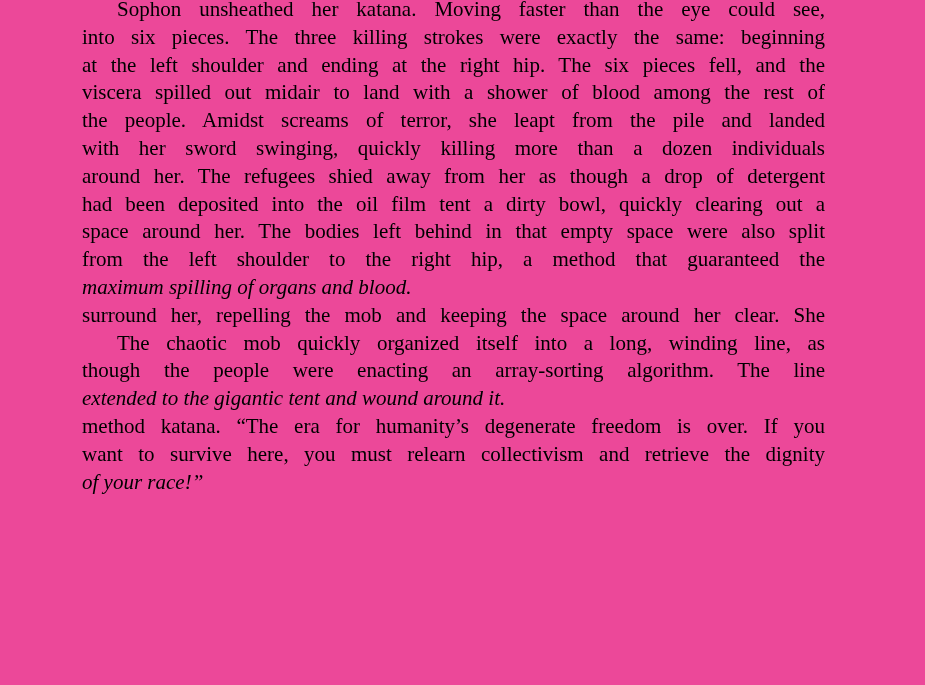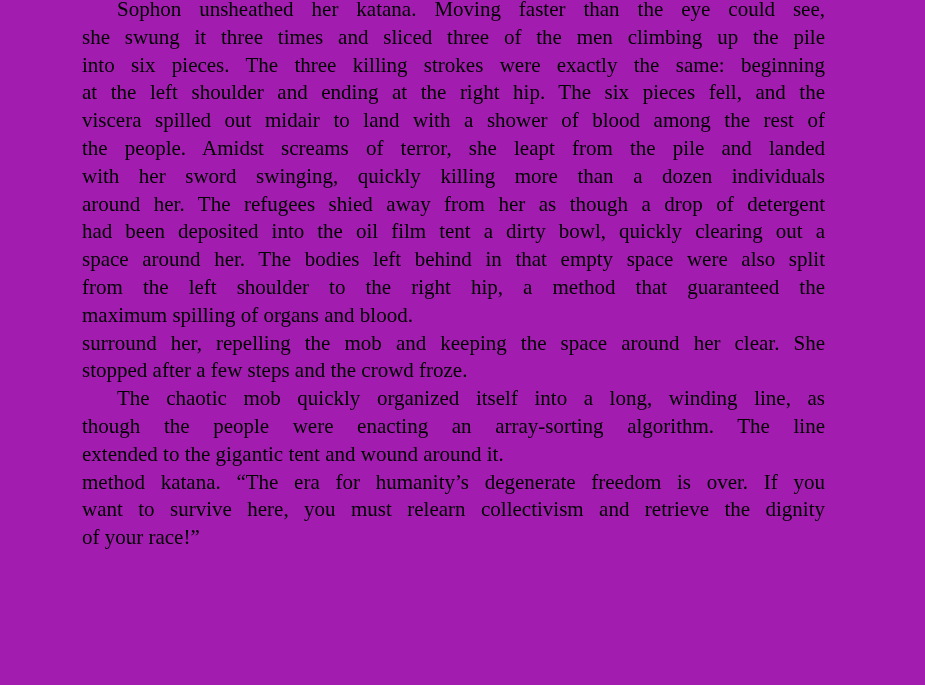--- a/index.html
+++ b/index.html
@@ -4,21 +4,21 @@
 <style>
   html, body {
     margin: 0;
     padding: 0;
     background: #ffffff;
   }
   .page {
     position: relative;
     width: 925px;
     height: 685px;
-    background: #a21caf;
+    background: #ec4899;
     overflow: hidden;
   }
   .text-block {
     position: absolute;
     left: 82px;
     top: -4px;
     width: 743px;
     font-family: "Liberation Serif", "DejaVu Serif", serif;
     font-size: 21px;
     line-height: 27.8px;
@@ -27,44 +27,43 @@
   .para { margin: 0; padding: 0; }
   .para .line {
     text-align: justify;
     text-align-last: justify;
   }
   .para .line.first {
     text-indent: 35px;
   }
   .para .line.last {
     text-align-last: left;
+    font-style: italic;
   }
 </style>
 </head>
 <body>
 
 <div class="page">
   <div class="text-block" id="text-block">
       <div class="para">
         <div class="line first">Sophon unsheathed her katana. Moving faster than the eye could see,</div>
-        <div class="line">she swung it three times and sliced three of the men climbing up the pile</div>
         <div class="line">into six pieces. The three killing strokes were exactly the same: beginning</div>
         <div class="line">at the left shoulder and ending at the right hip. The six pieces fell, and the</div>
         <div class="line">viscera spilled out midair to land with a shower of blood among the rest of</div>
         <div class="line">the people. Amidst screams of terror, she leapt from the pile and landed</div>
         <div class="line">with her sword swinging, quickly killing more than a dozen individuals</div>
         <div class="line">around her. The refugees shied away from her as though a drop of detergent</div>
         <div class="line">had been deposited into the oil film tent a dirty bowl, quickly clearing out a</div>
         <div class="line">space around her. The bodies left behind in that empty space were also split</div>
         <div class="line">from the left shoulder to the right hip, a method that guaranteed the</div>
         <div class="line last">maximum spilling of organs and blood.</div>
       </div>
       <div class="para">
         <div class="line">surround her, repelling the mob and keeping the space around her clear. She</div>
-        <div class="line last">stopped after a few steps and the crowd froze.</div>
       </div>
       <div class="para">
         <div class="line first">The chaotic mob quickly organized itself into a long, winding line, as</div>
         <div class="line">though the people were enacting an array-sorting algorithm. The line</div>
         <div class="line last">extended to the gigantic tent and wound around it.</div>
       </div>
       <div class="para">
         <div class="line">method katana. “The era for humanity’s degenerate freedom is over. If you</div>
         <div class="line">want to survive here, you must relearn collectivism and retrieve the dignity</div>
         <div class="line last">of your race!”</div>

